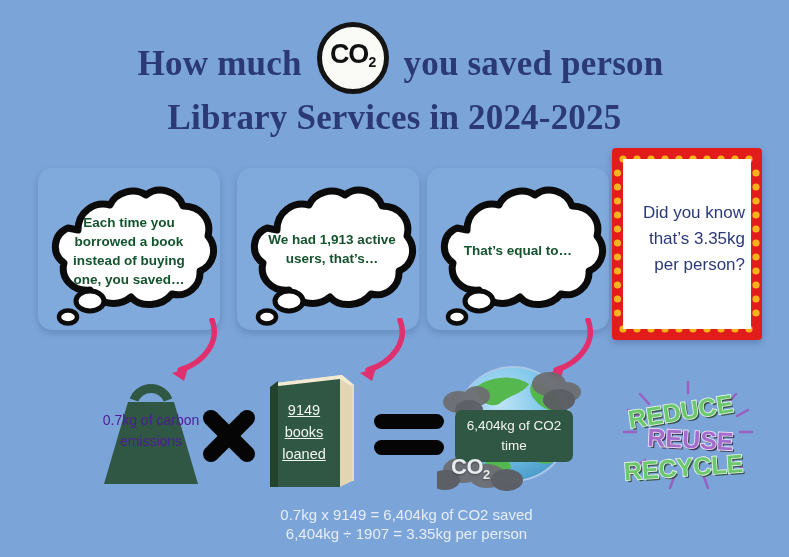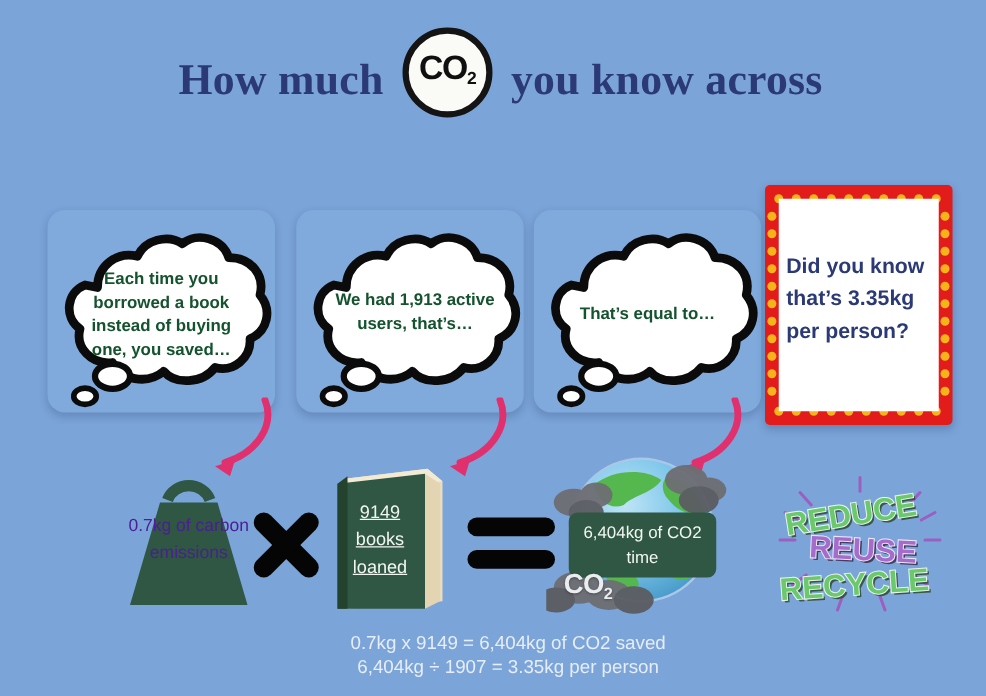--- a/index.html
+++ b/index.html
@@ -91,23 +91,23 @@
   }
   #didyouknow .inner{
     position:relative;
     width:100%;height:100%;
     background:#FFFFFF;
     display:flex;align-items:center;justify-content:center;
     box-sizing:border-box;
     padding:0 6px 10px;
   }
   #didyouknow .dyk-text{
-    text-align:left;
+    text-align:right;
     color:#2B3A76;
-    font-weight:bold;
+    font-weight:normal;
     font-size:17px;
     line-height:26px;
   }
 
   
   .arrow{position:absolute;}
   #arrow1{left:160px;top:318px;}
   #arrow2{left:348px;top:318px;}
   #arrow3{left:536px;top:318px;}
 
@@ -172,22 +172,23 @@
 <body>
 
 <div class="stage">
 
   <div class="title-wrap">
     <span class="title-line l1">
       <span>How much</span>
       <span class="co2-badge">
         <span class="txt"><span>CO</span><span class="sub">2</span></span>
       </span>
-      <span>you know across</span>
+      <span>you saved person</span>
     </span>
+    <span class="title-line">Library Services in 2024-2025</span>
   </div>
 
   <div class="card" id="card1">
     <div class="cloud">
       <svg viewBox="0 0 182 162" xmlns="http://www.w3.org/2000/svg">
         <g stroke="#0B0B0B" stroke-width="7" fill="#FFFFFF" stroke-linejoin="round">
           <path d="M40 62 C40 44 56 33 72 37 C78 24 96 19 108 27 C120 17 140 23 145 38
                    C163 38 174 52 170 68 C180 80 176 97 162 103 C163 118 149 130 134 126
                    C124 139 102 140 93 129 C80 140 58 136 52 122 C35 124 22 110 26 95
                    C13 86 15 66 30 60 Z"></path>

